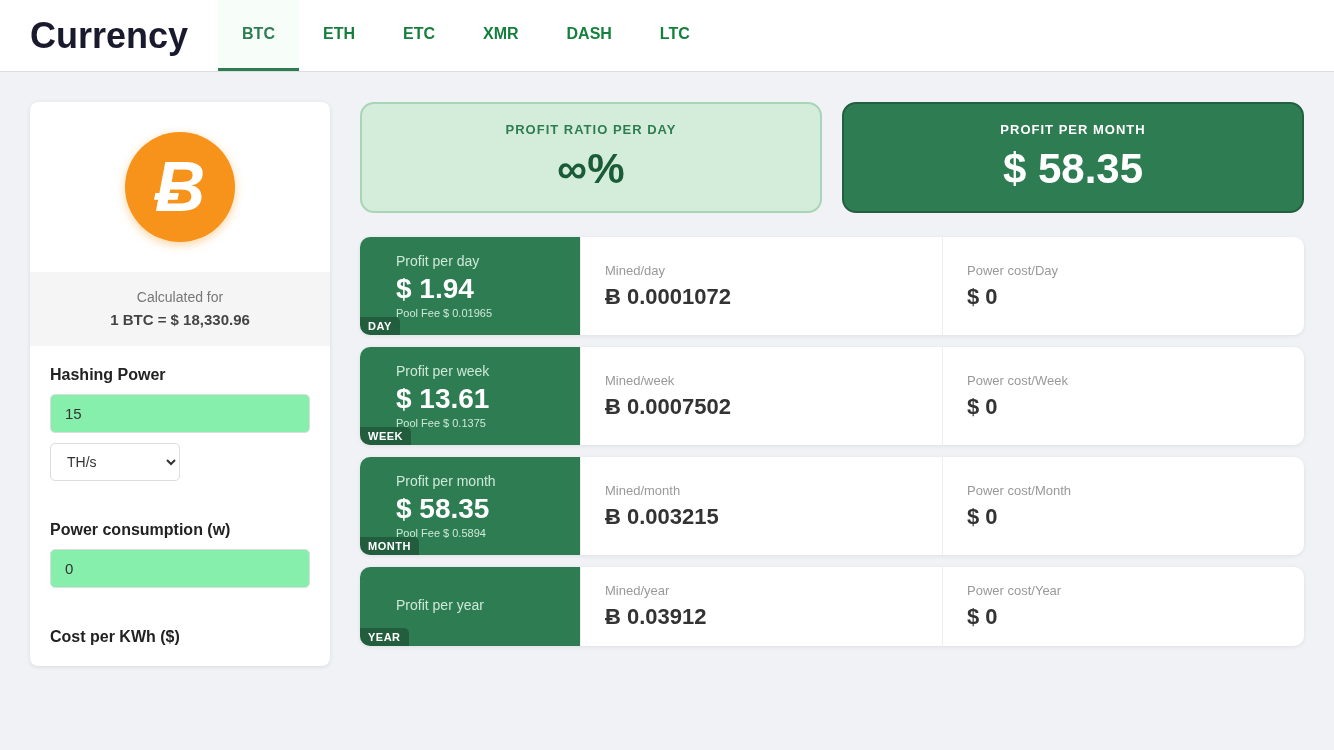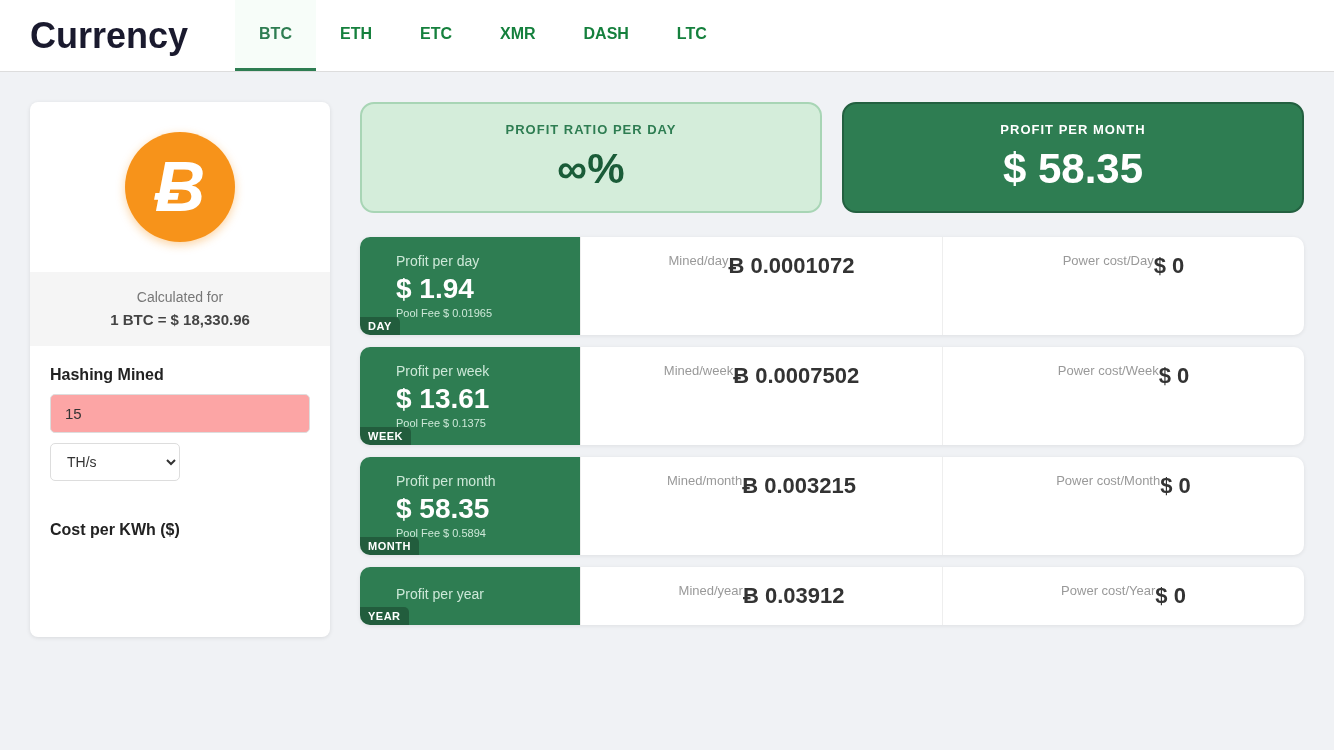--- a/index.html
+++ b/index.html
@@ -18,21 +18,21 @@
       align-items: center;
       background: #fff;
       padding: 0 30px;
       height: 72px;
       border-bottom: 1px solid #ddd;
     }
     .header-title {
       font-size: 36px;
       font-weight: 900;
       color: #1a1a2e;
-      margin-right: 47px;
+      margin-right: 30px;
     }
     .currency-tabs {
       display: flex;
       align-items: stretch;
       height: 100%;
       text-align: right;
     }
     .currency-tab {
       display: flex;
       align-items: center;
@@ -112,21 +112,21 @@
       margin-bottom: 10px;
       display: block;
     }
     .form-input {
       width: 100%;
       padding: 10px 14px;
       border: 1.5px solid #ddd;
       border-radius: 5px;
       font-size: 15px;
       color: #333;
-      background: #fca5a5;
+      background: #86efac;
       outline: none;
       margin-bottom: 10px;
     }
     .form-select {
       width: 130px;
       padding: 9px 12px;
       border: 1.5px solid #ddd;
       border-radius: 5px;
       font-size: 14px;
       color: #333;
@@ -227,21 +227,21 @@
     }
     .result-cells {
       display: flex;
       flex: 1;
     }
     .result-cell {
       flex: 1;
       padding: 16px 24px;
       border-left: 1px solid #eee;
       display: flex;
-      flex-direction: row;
+      flex-direction: column;
       justify-content: center;
     }
     .result-cell-label {
       font-size: 13px;
       color: #999;
       margin-bottom: 6px;
     }
     .result-cell-value {
       font-size: 22px;
       font-weight: 700;
@@ -270,30 +270,34 @@
 
   <div class="left-panel">
     <div class="coin-display">
       <div class="bitcoin-icon">Ƀ</div>
     </div>
     <div class="calculated-for">
       <span>Calculated for</span>
       <strong>1 BTC = $ 18,330.96</strong>
     </div>
     <div class="form-section">
-      <label class="form-label">Hashing Mined</label>
+      <label class="form-label">Hashing Power</label>
       <input class="form-input" type="number" value="15" style="">
       <select class="form-select">
         <option>TH/s</option>
         <option>GH/s</option>
         <option>MH/s</option>
         <option>KH/s</option>
       </select>
     </div>
     <div class="form-section">
+      <label class="form-label">Power consumption (w)</label>
+      <input class="form-input" type="number" value="0" style="">
+    </div>
+    <div class="form-section">
       <label class="form-label">Cost per KWh ($)</label>
     </div>
   </div>
 
   <div class="right-panel">
 
     <div class="summary-cards">
       <div class="summary-card light">
         <div class="summary-card-label">PROFIT RATIO PER DAY</div>
         <div class="summary-card-value">∞%</div>

